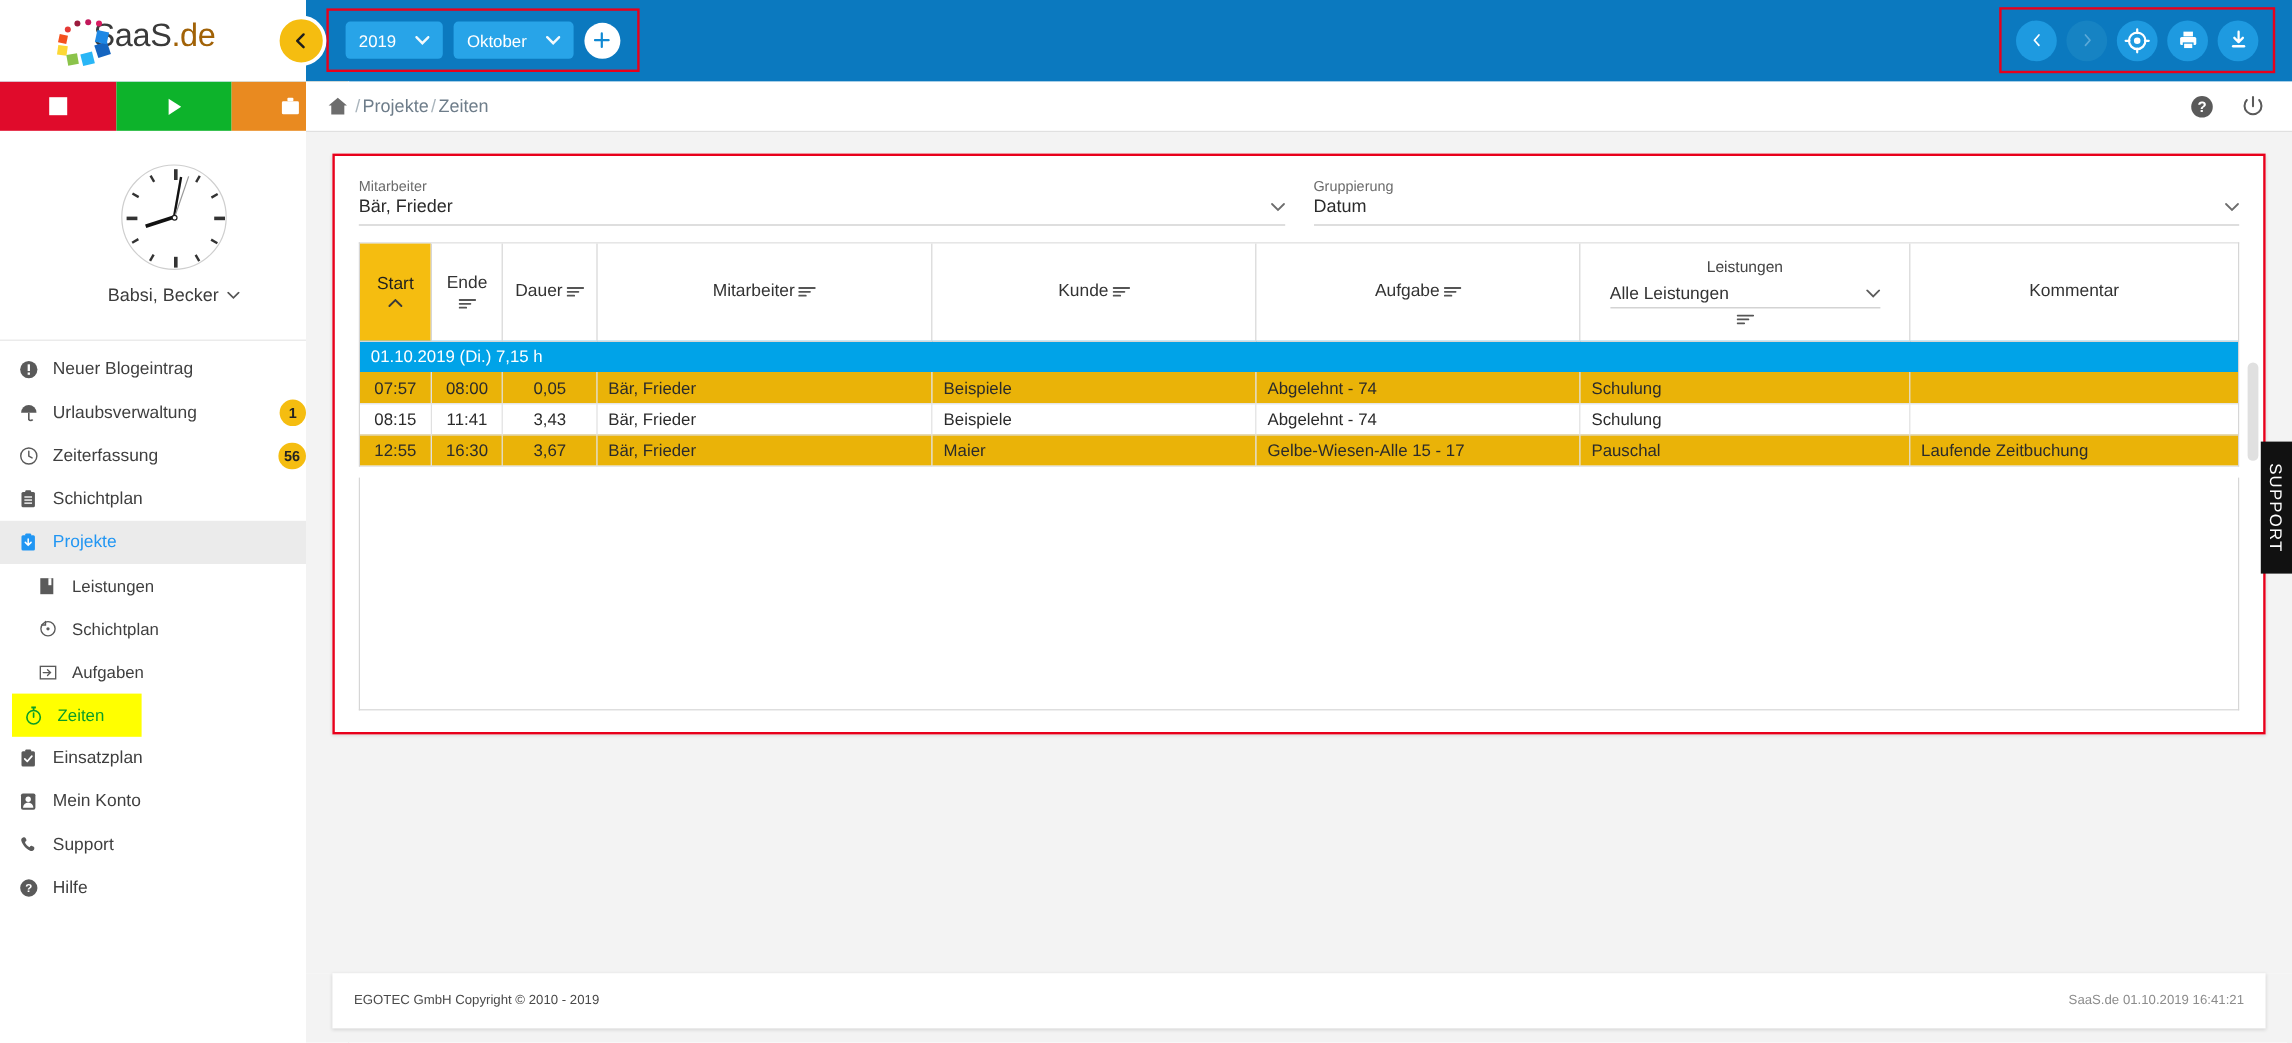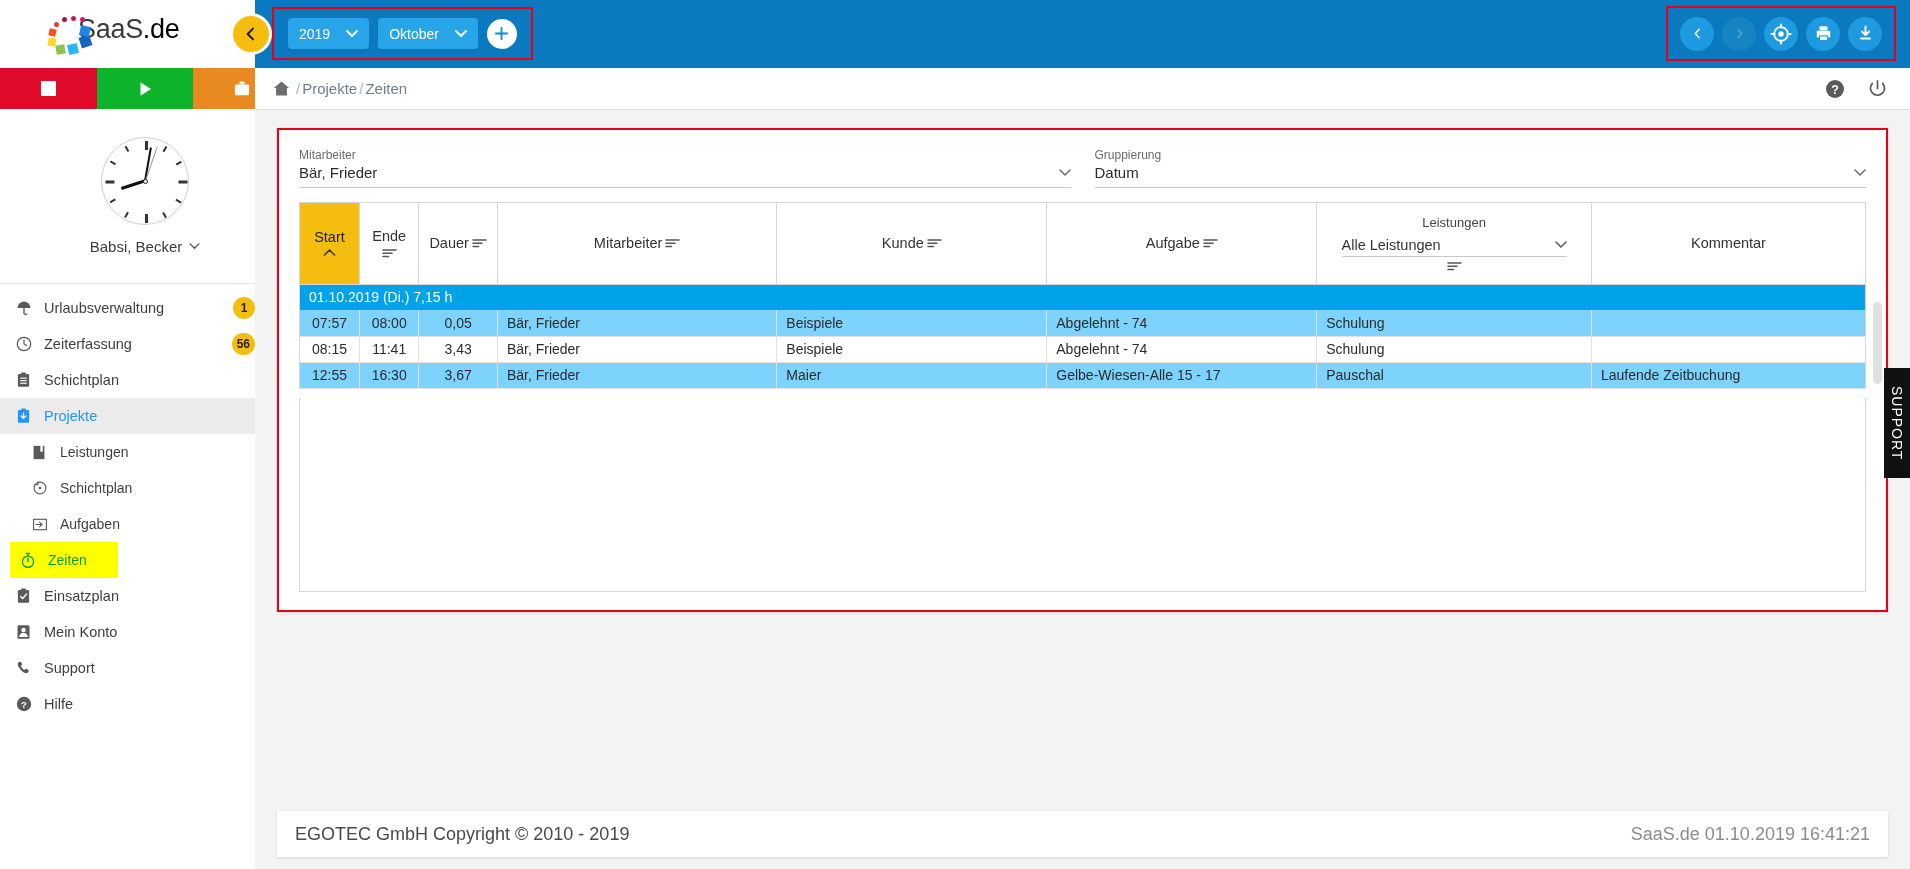--- a/index.html
+++ b/index.html
@@ -17,21 +17,21 @@
     position: absolute; top: 0; left: 0; width: 1910px; height: 68px;
     background: #0b79bf;
   }
   #logo-area {
     position: absolute; left: 0; top: 0; width: 255px; height: 68px;
     background: #ffffff; display: flex; align-items: center;
   }
   #logo-wrap { display: flex; align-items: center; margin-left: 48px; }
   #logo-mark { position: relative; width: 46px; height: 42px; flex: none; }
   #logo-text { font-size: 27px; color: #3a3a3a; letter-spacing: -0.3px; margin-left: -16px; margin-top: -10px;}
-  #logo-text .suffix { color: #000000; }
+  #logo-text .suffix { color: #a16207; }
 
   .dot { position: absolute; border-radius: 50%; }
   .sq  { position: absolute; }
 
   #collapse-btn {
     position: absolute; left: 230px; top: 13px; width: 42px; height: 42px;
     border-radius: 50%; background: #f5bd10; color: #1d1d1d;
     display: flex; align-items: center; justify-content: center;
     font-size: 22px; cursor: pointer; z-index: 5; border: 3px solid #fff;
   }
@@ -170,37 +170,37 @@
 
   tbody td {
     border-right: 1px solid #e0e0e0; border-bottom: 1px solid #e0e0e0;
     font-size: 14px; color: #2b2b2b; height: 26px; padding: 0 9px;
   }
   tbody td:last-child { border-right: none; }
   tr.group td {
     background: #00a3e8; color: #fff; font-size: 14px; padding-left: 9px;
     border-right: none; border-bottom: none;
   }
-  tr.odd td { background: #7dd3fc; }
+  tr.odd td { background: #eab308; }
   tr.even td { background: #ffffff; }
   td.c { text-align: center; }
 
   #emptyarea {
     position: absolute; left: 20px; right: 20px; top: 268px; bottom: 18px;
     border: 1px solid #d6d6d6; border-top: none; background: #fff;
   }
 
   
   #footer {
     position: absolute; left: 255px; top: 811px; width: 1655px; height: 58px;
     background: #f3f3f3; padding: 0 22px 12px 22px;
   }
   #footer-inner {
     background: #fff; height: 46px; display: flex; align-items: center;
-    padding: 0 18px; font-size: 18px; color: #4a4a4a;
+    padding: 0 18px; font-size: 11px; color: #4a4a4a;
     box-shadow: 0 1px 3px rgba(0,0,0,.12);
   }
   #footer-right { margin-left: auto; color: #8c8c8c; }
 
   
   #support-tab {
     position: absolute; right: 0; top: 368px; width: 26px; height: 110px;
     background: #111; color: #fff; font-size: 14px; letter-spacing: 1px;
     display: flex; align-items: center; justify-content: center;
     writing-mode: vertical-rl; cursor: pointer;
@@ -336,20 +336,30 @@
       <span>Babsi, Becker</span>
       <svg class="caret" width="11" height="7" viewBox="0 0 12 8">
           <path d="M1 1 L6 6 L11 1" fill="none" stroke="#555" stroke-width="1.6" stroke-linecap="round"></path>
         </svg>
     </div>
   </div>
 
   <div id="nav">
 
 
+    <div class="nav-item">
+      <span class="ico">
+          <svg width="16" height="16" viewBox="0 0 20 20">
+            <circle cx="10" cy="10" r="9" fill="#5a5a5a"></circle>
+            <rect x="8.8" y="4.5" width="2.4" height="7" fill="#fff"></rect>
+            <rect x="8.8" y="13" width="2.4" height="2.4" fill="#fff"></rect>
+          </svg>
+        </span>
+      <span class="lbl">Neuer Blogeintrag</span>
+    </div>
 
     <div class="nav-item">
       <span class="ico">
           <svg width="16" height="16" viewBox="0 0 20 20">
             <path d="M2 10 A8 8 0 0 1 18 10 Z" fill="#5a5a5a"></path>
             <path d="M10 10 V17 a2.4 2.4 0 0 0 4 0" stroke="#5a5a5a" stroke-width="1.7" fill="none"></path>
           </svg>
         </span>
       <span class="lbl">Urlaubsverwaltung</span>
       <span class="badge">1</span>

